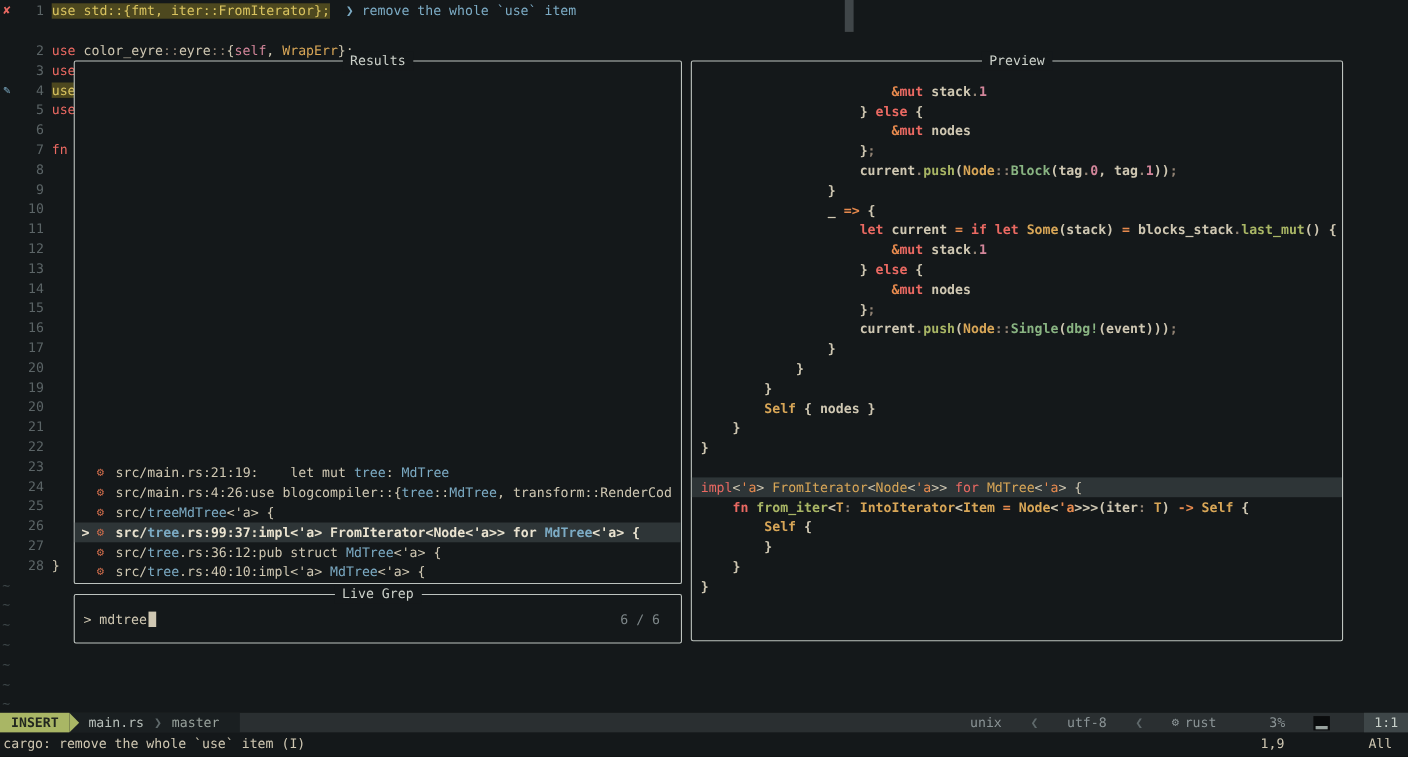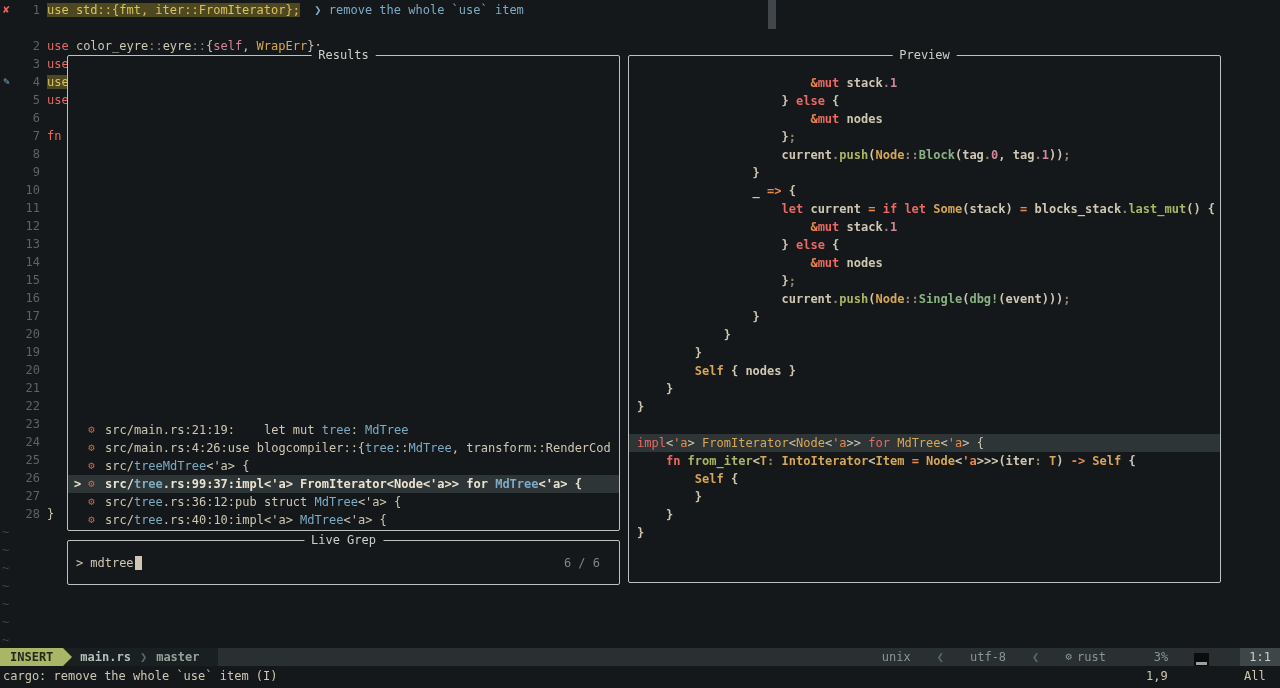--- a/index.html
+++ b/index.html
@@ -44,24 +44,24 @@
   
   .c-fg{color:var(--fg);} .c-grey{color:var(--grey);} .c-red{color:var(--red);}
   .c-orange{color:var(--orange);} .c-yellow{color:var(--yellow);} .c-green{color:var(--green);}
   .c-aqua{color:var(--aqua);} .c-blue{color:var(--blue);} .c-purple{color:var(--purple);}
   .c-diag{background:var(--diagBg);color:var(--diagFg);}
 
   
   #statusline{position:absolute;top:648px;left:0;width:1280px;height:18px;background:var(--statusBg);display:flex;align-items:stretch;z-index:10;}
   .mode{background:var(--modeBg);color:var(--modeFg);font-weight:bold;padding:0 10px;line-height:18px;}
   .mode-arrow{width:0;height:0;border-top:9px solid var(--statusSectionBg);border-bottom:9px solid var(--statusSectionBg);border-left:9px solid var(--modeBg);}
-  .file-section{background:var(--statusSectionBg);display:flex;gap:9px;padding:0 18px 0 8px;color:var(--fileFg);font-weight:bold;}
+  .file-section{background:var(--statusSectionBg);display:flex;gap:9px;padding:0 18px 0 8px;color:var(--fileFg);}
   .sl-sep{color:var(--sepFg);}
   .branch{color:var(--branchFg);}
-  .sl-right{margin-left:auto;display:flex;align-items:flex-end;gap:26px;color:var(--statusFg);}
+  .sl-right{margin-left:auto;display:flex;align-items:center;gap:26px;color:var(--statusFg);}
   .ft{display:flex;gap:5px;align-items:center;}
   .gear{font-size:11px;}
   .pct{margin-left:22px;}
   .pbar{position:relative;width:15px;height:13px;background:var(--pbarBg);display:inline-block;}
   .pbar-fill{position:absolute;left:2px;right:2px;bottom:1px;height:3px;background:var(--pbarFill);}
   .loc{background:var(--locationBg);color:var(--locationFg);line-height:18px;padding:0 9px;margin-left:5px;}
 
   
   #cmdline{position:absolute;top:666px;left:0;width:1280px;height:32px;line-height:20px;background:var(--bg);z-index:10;}
   #cmdline .msg{padding-left:3px;}

